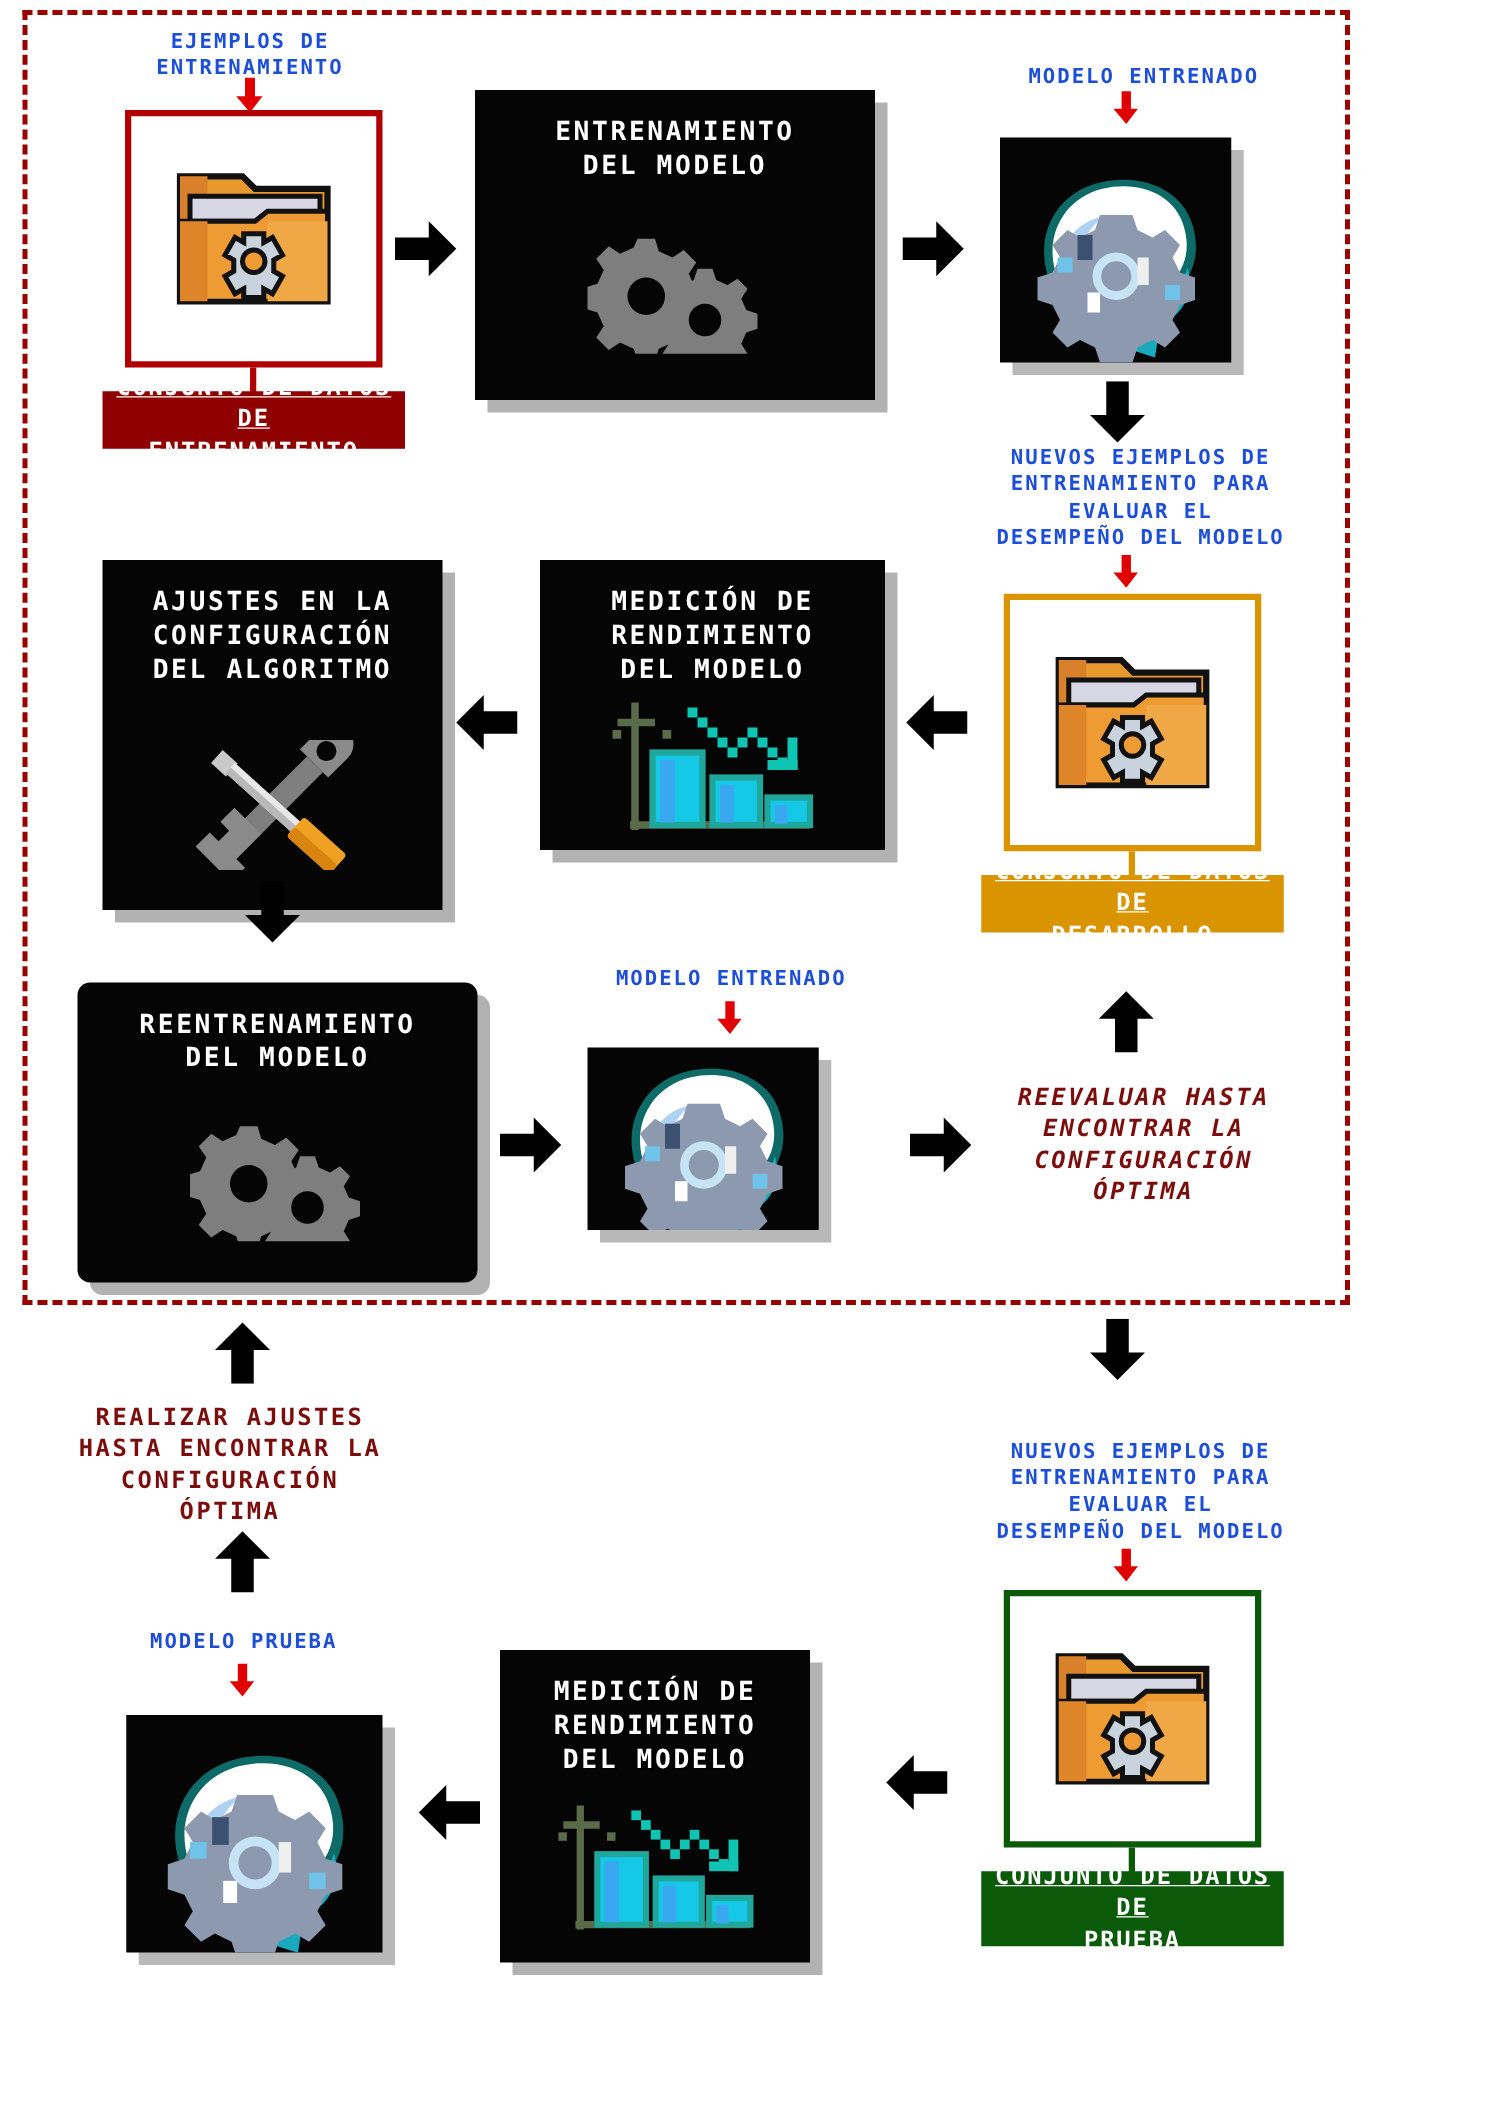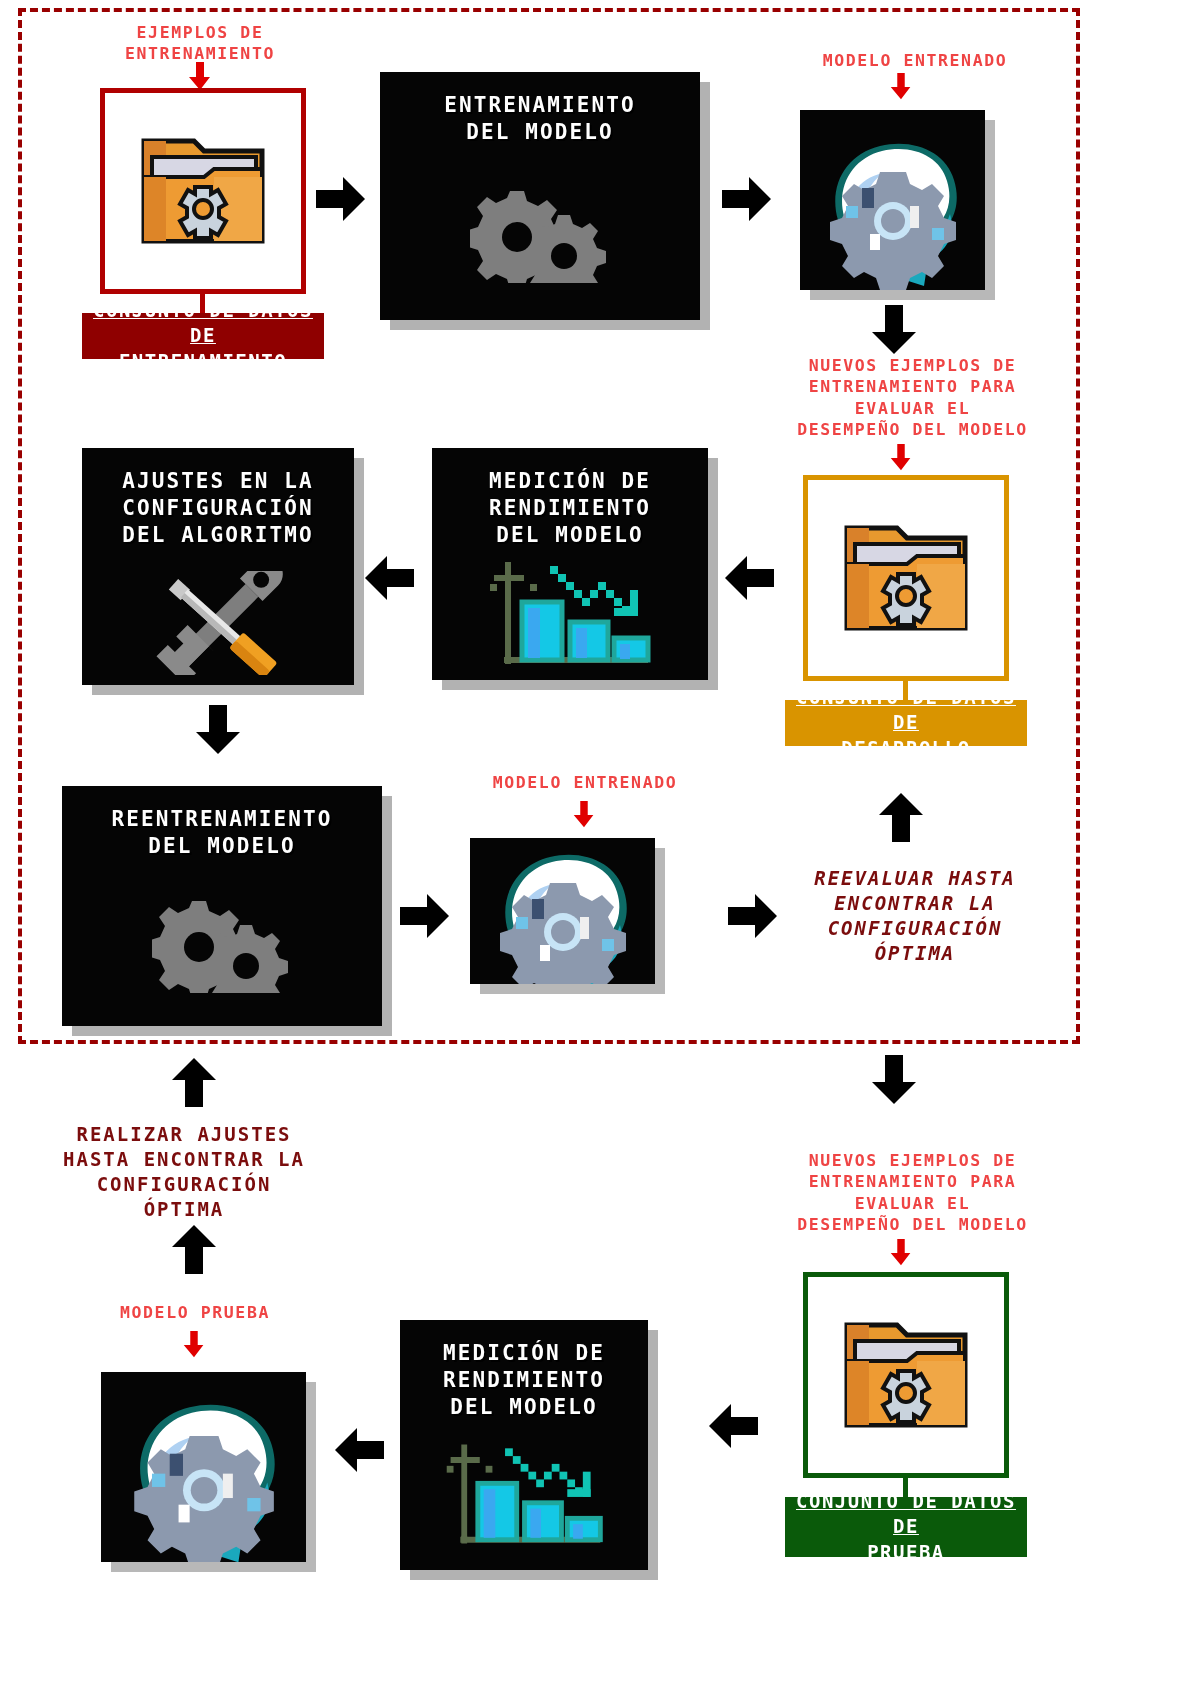--- a/index.html
+++ b/index.html
@@ -14,21 +14,21 @@
 
   
   #dashed-region{
     left:18px; top:8px; width:1062px; height:1036px;
     border:4px dashed #990000;
     pointer-events:none;
   }
 
   
   .caption{
-    text-align:center; color:#ef4444;
+    text-align:center; color:#1d4ed8;
     font-weight:bold; letter-spacing:1.6px;
     line-height:1.30; font-size:16.5px;
     white-space:pre-line;
   }
   .caption.red{ color:#7B0D0D; letter-spacing:2.0px; font-size:19px; line-height:1.32;}
 
   
   .card{
     background:#050505;
     box-shadow:10px 10px 0 rgba(0,0,0,0.30);
@@ -213,21 +213,21 @@
             <rect x="134" y="48" width="24" height="8"></rect>
         </g>
       </svg>
     </div>
   </div>
 
   <svg class="abs arr" style="left:362px; top:552px;" width="52" height="52" viewBox="0 0 52 52">
     <path d="M52 17 H25 V4 L3 26 l22 22 V35 h27 z" fill="#000"></path>
   </svg>
 
-  <div class="abs card" style="left:82px; top:448px; width:272px; height:237px;gap:12px;">
+  <div class="abs card" style="left:82px; top:448px; width:272px; height:280px;gap:12px;">
     <div class="title">AJUSTES EN LA
 CONFIGURACIÓN
 DEL ALGORITMO</div>
     <div class="glyph">
       <svg width="170" height="104" viewBox="0 0 170 104">
         <g transform="rotate(-45 85 52)">
           <rect x="24" y="44" width="108" height="18" fill="#7E7E7E"></rect>
           <path d="M18 32 h16 v10 h12 V32 h16 v40 H62 V62 H34 v10 H18 z" fill="#8A8A8A"></path>
           <path d="M132 36 h22 a16 16 0 0 1 0 32 h-22 z" fill="#8A8A8A"></path>
           <circle cx="146" cy="52" r="8" fill="#050505"></circle>
@@ -240,21 +240,21 @@
           <rect x="110" y="53" width="46" height="10" rx="3" fill="#D98410"></rect>
         </g>
       </svg>
     </div>
   </div>
 
   <svg class="abs arr" style="left:192px; top:705px;" width="52" height="52" viewBox="0 0 52 52">
     <path d="M17 0 h18 v27 h13 L26 49 L4 27 h13 z" fill="#000"></path>
   </svg>
 
-  <div class="abs card" style="left:62px; top:786px; width:320px; height:240px;">
+  <div class="abs card" style="left:62px; top:786px; width:320px; height:240px;border-radius:10px;">
     <div class="title">REENTRENAMIENTO
 DEL MODELO</div>
     <div class="glyph">
       <svg width="140" height="100" viewBox="0 0 140 100">
         <g fill="#7E7E7E">
           <path d="M40 8 h14 l3 10 l11 5 l9 -6 l10 10 l-6 9 l5 11 l10 3 v14 l-10 3 l-5 11 l6 9 l-10 10 l-9 -6 l-11 5 l-3 10 H40 l-3 -10 l-11 -5 l-9 6 l-10 -10 l6 -9 l-5 -11 l-10 -3 V47 l10 -3 l5 -11 l-6 -9 l10 -10 l9 6 l11 -5 z"></path>
           <path d="M88 32 h12 l3 9 l9 4 l8 -5 l8 8 l-5 8 l4 9 l9 3 v12 l-9 3 l-4 9 l5 8 l-8 8 l-8 -5 l-9 4 l-3 9 H88 l-3 -9 l-9 -4 l-8 5 l-8 -8 l5 -8 l-4 -9 l-9 -3 V68 l9 -3 l4 -9 l-5 -8 l8 -8 l8 5 l9 -4 z"></path>
         </g>
         <circle cx="47" cy="54" r="15" fill="#050505"></circle>
         <circle cx="94" cy="73" r="13" fill="#050505"></circle>

